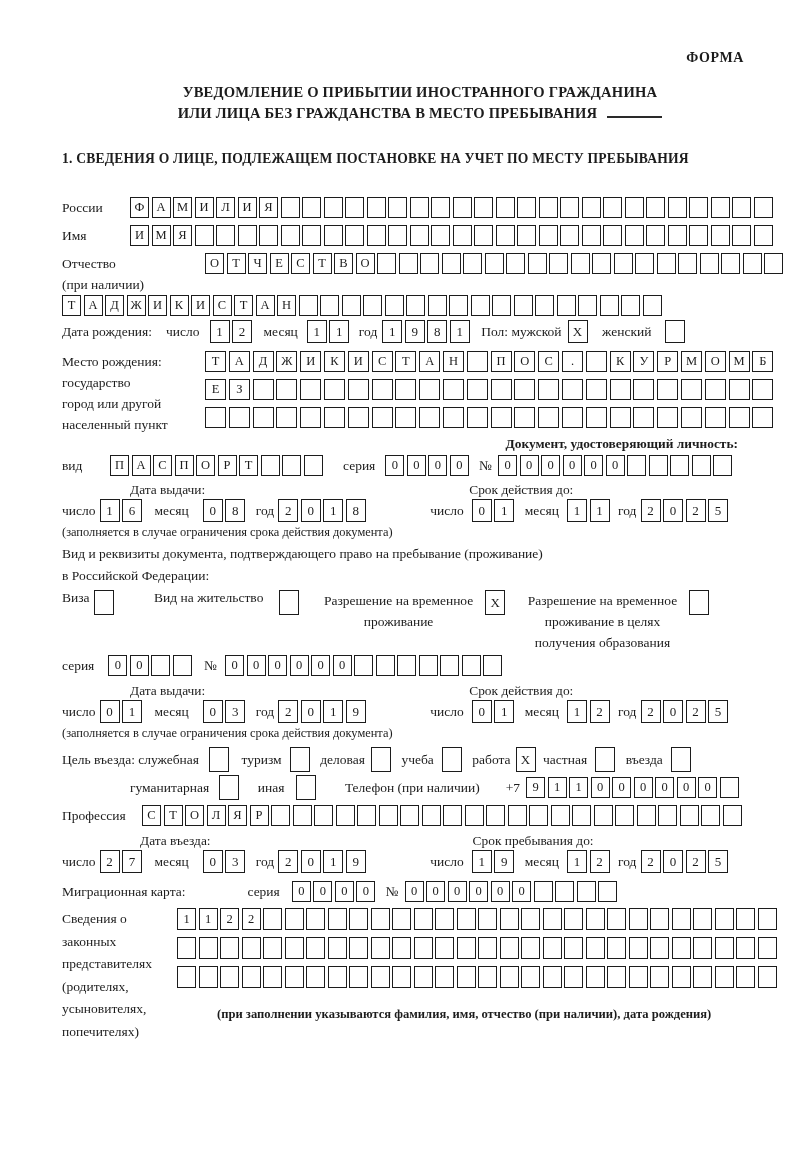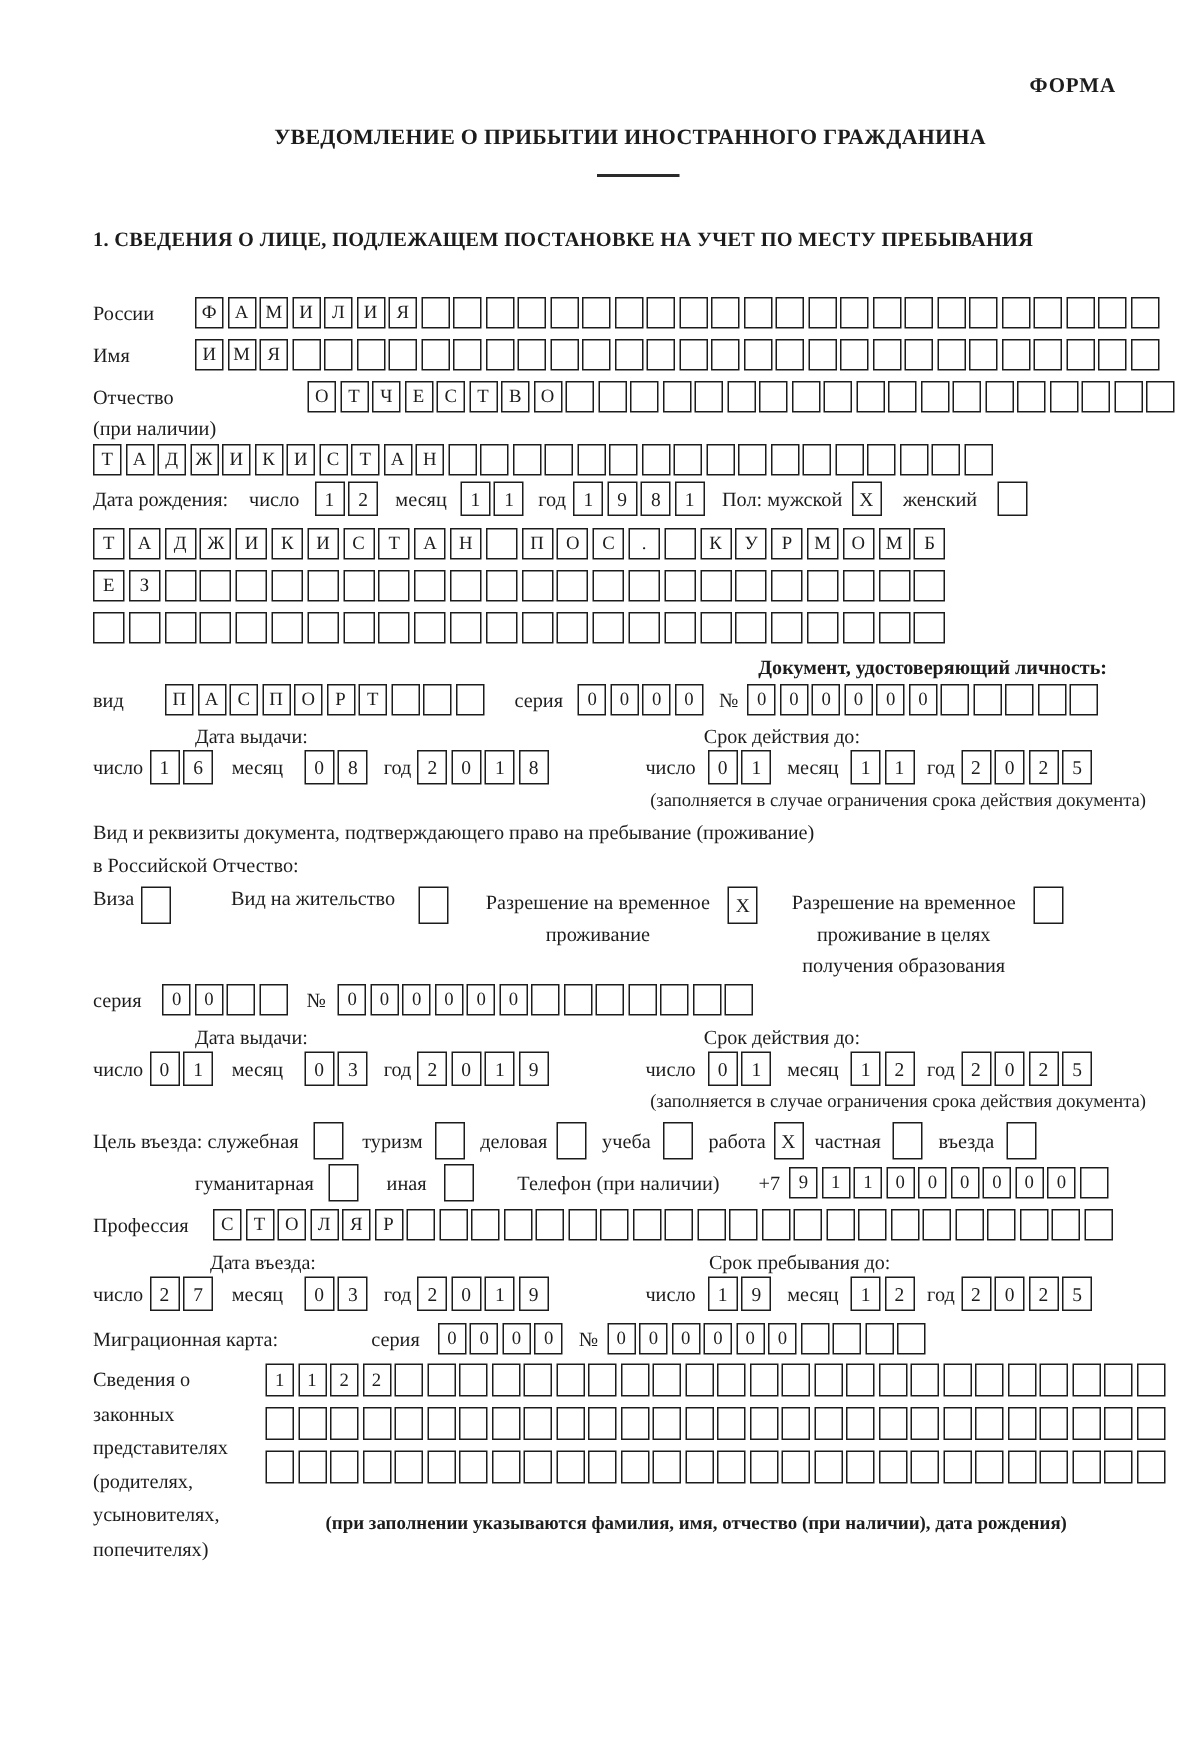--- a/index.html
+++ b/index.html
@@ -37,38 +37,38 @@
   .lblcol {flex:0 0 auto; line-height:21px;}
   .w68 {width:68px;} .w143 {width:143px;} .w118 {width:118px;} .w48 {width:48px;} .w115 {width:115px;}
 
   .mt30 {margin-top:30px;} .mt8 {margin-top:8px;} .mt7 {margin-top:7px;} .mt6 {margin-top:6px;}
   .mt5 {margin-top:5px;} .mt4 {margin-top:4px;} .mt3 {margin-top:3px;} .mt2 {margin-top:2px;} .mt1 {margin-top:1px;} .mt0 {margin-top:0;}
 
   .stack .cellrow {margin-bottom:7px;}
   .doc-heading {text-align:right; font-weight:bold; font-size:13.4px; margin-top:1px; padding-right:40px;}
 
   .lbl {flex:0 0 auto;}
-  .note {font-size:12.4px; text-align:right; padding-right:14px; margin-top:3px;}
+  .note {font-size:12.4px; text-align:left; padding-right:14px; margin-top:3px;}
   .dhead {display:flex; font-size:13.4px;}
   .daterow {display:flex; align-items:center;}
   .daterow .lbl {margin-right:4px;}
 
   .permit-col {display:flex; flex-direction:column; align-items:center; line-height:21px;}
   .rep-note {margin-left:40px; margin-top:12px; font-weight:bold; font-size:12.6px;}
 </style>
 </head>
 <body>
 
 <div class="page">
 
   <div class="forma">ФОРМА</div>
 
   <div class="title">
     <div>УВЕДОМЛЕНИЕ О ПРИБЫТИИ ИНОСТРАННОГО ГРАЖДАНИНА</div>
-    <div><span class="blank"></span></div>
+    <div><span>ИЛИ ЛИЦА БЕЗ ГРАЖДАНСТВА В МЕСТО ПРЕБЫВАНИЯ</span><span class="blank"></span></div>
   </div>
 
   <div class="sec-heading">1. СВЕДЕНИЯ О ЛИЦЕ, ПОДЛЕЖАЩЕМ ПОСТАНОВКЕ НА УЧЕТ ПО МЕСТУ ПРЕБЫВАНИЯ</div>
 
   <div class="row mt30">
     <span class="lblcol w68">России</span>
     <span class="cells">
         <span class="cell">Ф</span>
         <span class="cell">А</span>
         <span class="cell">М</span>
@@ -230,20 +230,26 @@
     <span class="cells gb">
         <span class="cell">X</span>
       </span>
     <span class="lbl" style="margin-left:12px; margin-right:14px;">женский</span>
     <span class="cells gb">
         <span class="cell"></span>
       </span>
   </div>
 
   <div class="row mt8">
+    <span class="lblcol w143">
+      <div>Место рождения:</div>
+      <div>государство</div>
+      <div>город или другой</div>
+      <div>населенный пункт</div>
+    </span>
     <span class="stack">
       <div class="cellrow cells wide">
           <span class="cell">Т</span>
           <span class="cell">А</span>
           <span class="cell">Д</span>
           <span class="cell">Ж</span>
           <span class="cell">И</span>
           <span class="cell">К</span>
           <span class="cell">И</span>
           <span class="cell">С</span>
@@ -396,21 +402,21 @@
         <span class="cell">2</span>
         <span class="cell">0</span>
         <span class="cell">2</span>
         <span class="cell">5</span>
       </span>
   </div>
 
   <div class="note">(заполняется в случае ограничения срока действия документа)</div>
 
   <div class="mt6">Вид и реквизиты документа, подтверждающего право на пребывание (проживание)</div>
-  <div class="mt6">в Российской Отчество:</div>
+  <div class="mt6">в Российской Федерации:</div>
 
   <div class="row mt6">
     <span class="lbl">Виза</span>
     <span class="cells cb" style="margin-left:4px;">
         <span class="cell"></span>
       </span>
     <span class="lbl" style="margin-left:38px;text-align:center;">Вид на жительство</span>
     <span class="cells cb" style="margin-left:16px;">
         <span class="cell"></span>
       </span>

